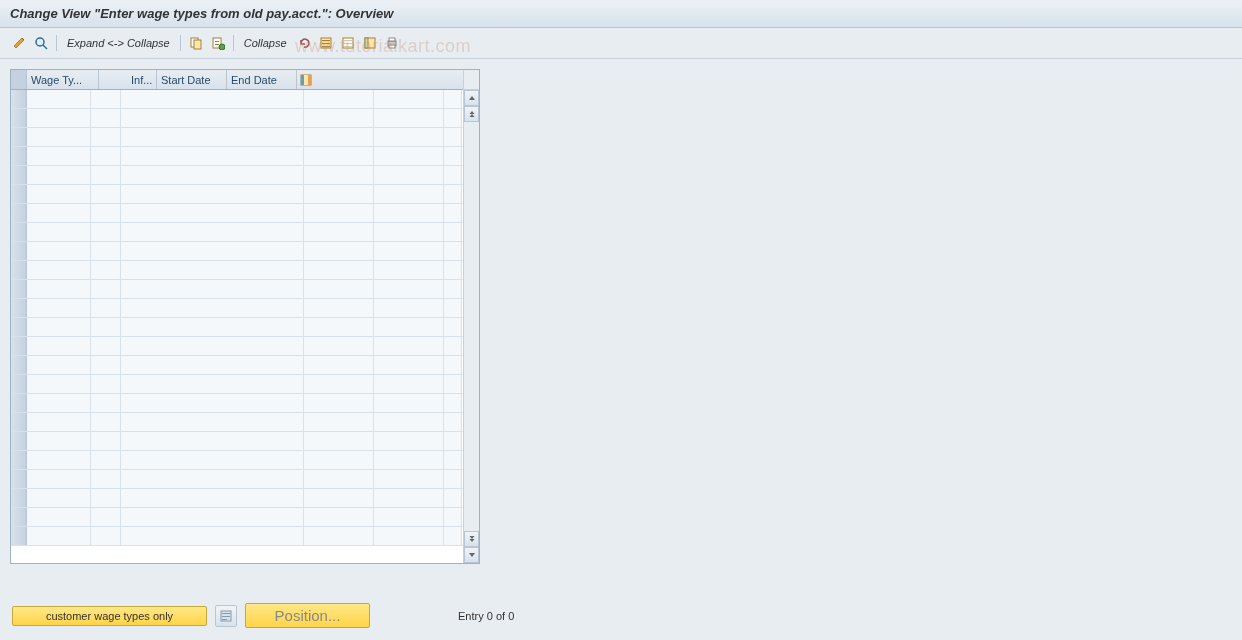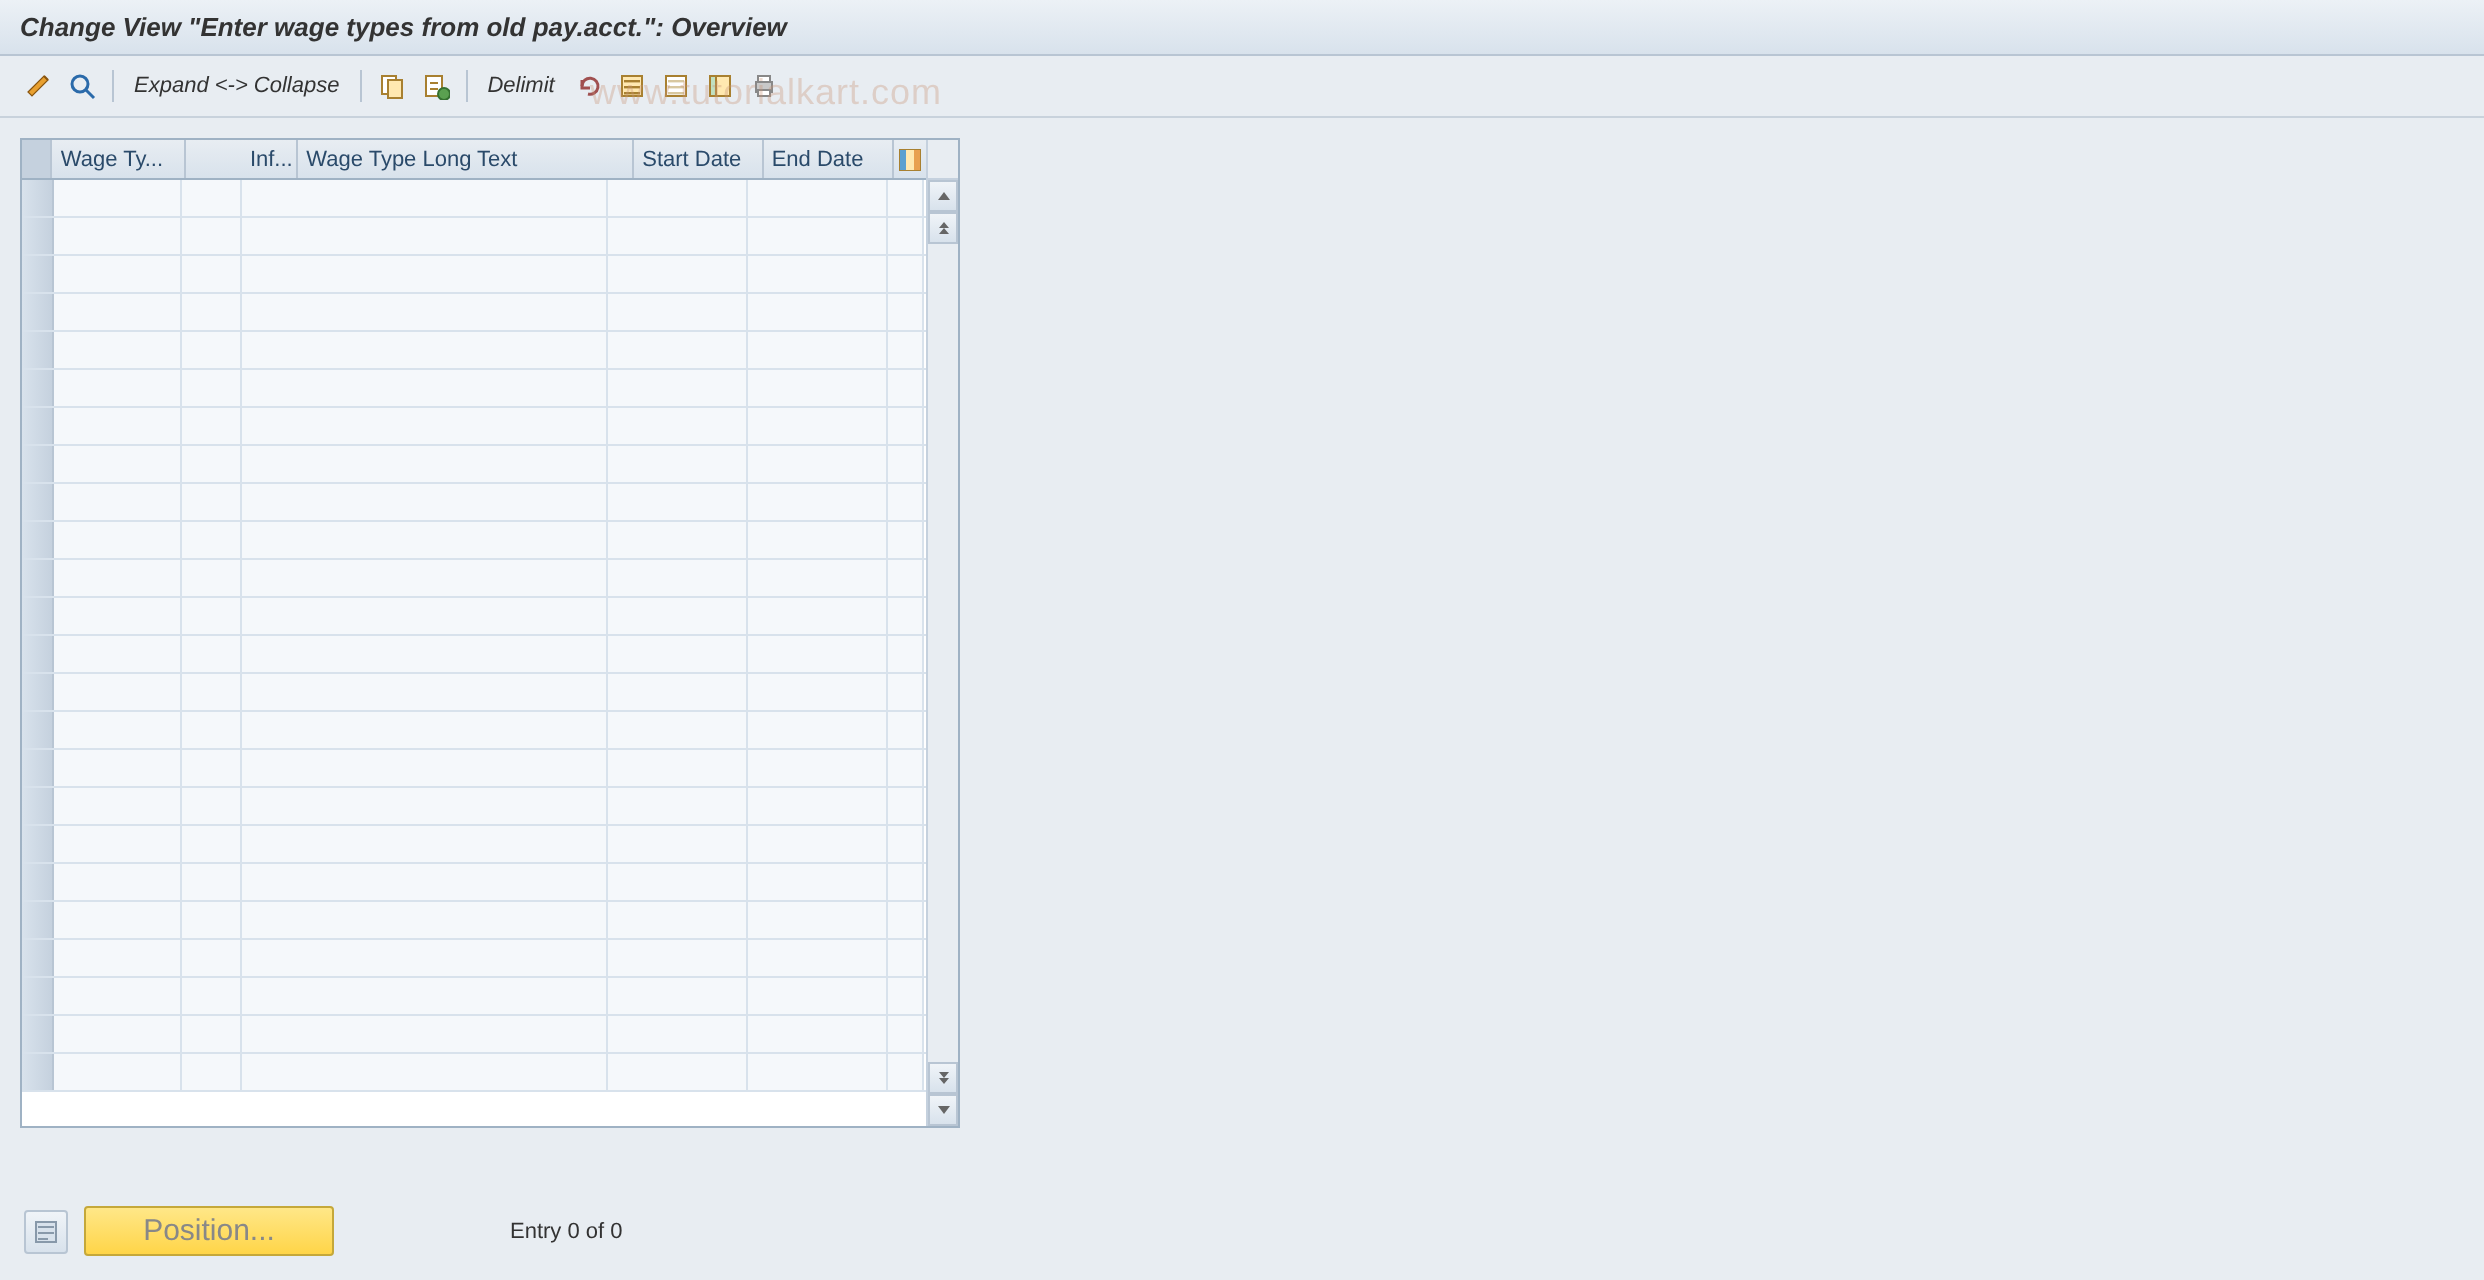--- a/index.html
+++ b/index.html
@@ -240,21 +240,21 @@
   </span>
   <span class="toolbar-icon">
     <svg width="14" height="14" viewBox="0 0 14 14">
         <rect x="2" y="2" width="8" height="10" fill="#fff" stroke="#a88030"></rect>
         <rect x="4" y="5" width="4" height="1" fill="#a88030"></rect>
         <rect x="4" y="8" width="4" height="1" fill="#a88030"></rect>
         <circle cx="11" cy="11" r="3" fill="#5aa050" stroke="#357030"></circle>
       </svg>
   </span>
   <span class="toolbar-sep"></span>
-  <span class="toolbar-text">Delimit</span>
+  <span class="toolbar-text">Collapse</span>
   <span class="toolbar-icon">
     <svg width="14" height="14" viewBox="0 0 14 14">
         <path d="M4 7 A4 4 0 1 1 7 11" fill="none" stroke="#a05050" stroke-width="1.5"></path>
         <path d="M4 4 L4 8 L8 8" fill="none" stroke="#a05050" stroke-width="1.5"></path>
       </svg>
   </span>
   <span class="toolbar-icon">
     <svg width="14" height="14" viewBox="0 0 14 14">
         <rect x="2" y="2" width="10" height="10" fill="#ffe8b0" stroke="#a88030"></rect>
         <rect x="3" y="4" width="8" height="1.2" fill="#a88030"></rect>
@@ -285,21 +285,20 @@
   </span>
 </div>
 
 <div class="content-area">
   <div class="table-container">
     <div class="table-main">
       <div class="table-header-row">
         <div class="th th-sel"></div>
         <div class="th th-wt">Wage Ty...</div>
         <div class="th th-inf">Inf...</div>
-        <div class="th th-long">Wage Type Long Text</div>
         <div class="th th-start">Start Date</div>
         <div class="th th-end">End Date</div>
         <div class="th-cfg">
           <svg width="12" height="12" viewBox="0 0 12 12">
               <rect x="1" y="1" width="10" height="10" fill="#ffe8b0" stroke="#a88030"></rect>
               <rect x="1" y="1" width="3" height="10" fill="#5aa0d0"></rect>
               <rect x="4" y="1" width="4" height="10" fill="#ffe8b0"></rect>
               <rect x="8" y="1" width="3" height="10" fill="#e8a050"></rect>
             </svg>
         </div>
@@ -545,20 +544,21 @@
       <div class="scroll-btn">
         <svg width="8" height="8" viewBox="0 0 8 8">
             <path d="M4 6 L7 2 L1 2 Z" fill="#666"></path>
           </svg>
       </div>
     </div>
   </div>
 </div>
 
 <div class="footer">
+  <button class="yellow-btn">customer wage types only</button>
   <span class="small-icon-btn">
     <svg width="14" height="14" viewBox="0 0 14 14">
         <rect x="2" y="2" width="10" height="10" fill="#d8e2ec" stroke="#8899aa"></rect>
         <rect x="3" y="4" width="8" height="1" fill="#8899aa"></rect>
         <rect x="3" y="7" width="8" height="1" fill="#8899aa"></rect>
         <rect x="3" y="10" width="5" height="1" fill="#8899aa"></rect>
       </svg>
   </span>
   <button class="position-btn">Position...</button>
   <span class="entry-text">Entry 0 of 0</span>

